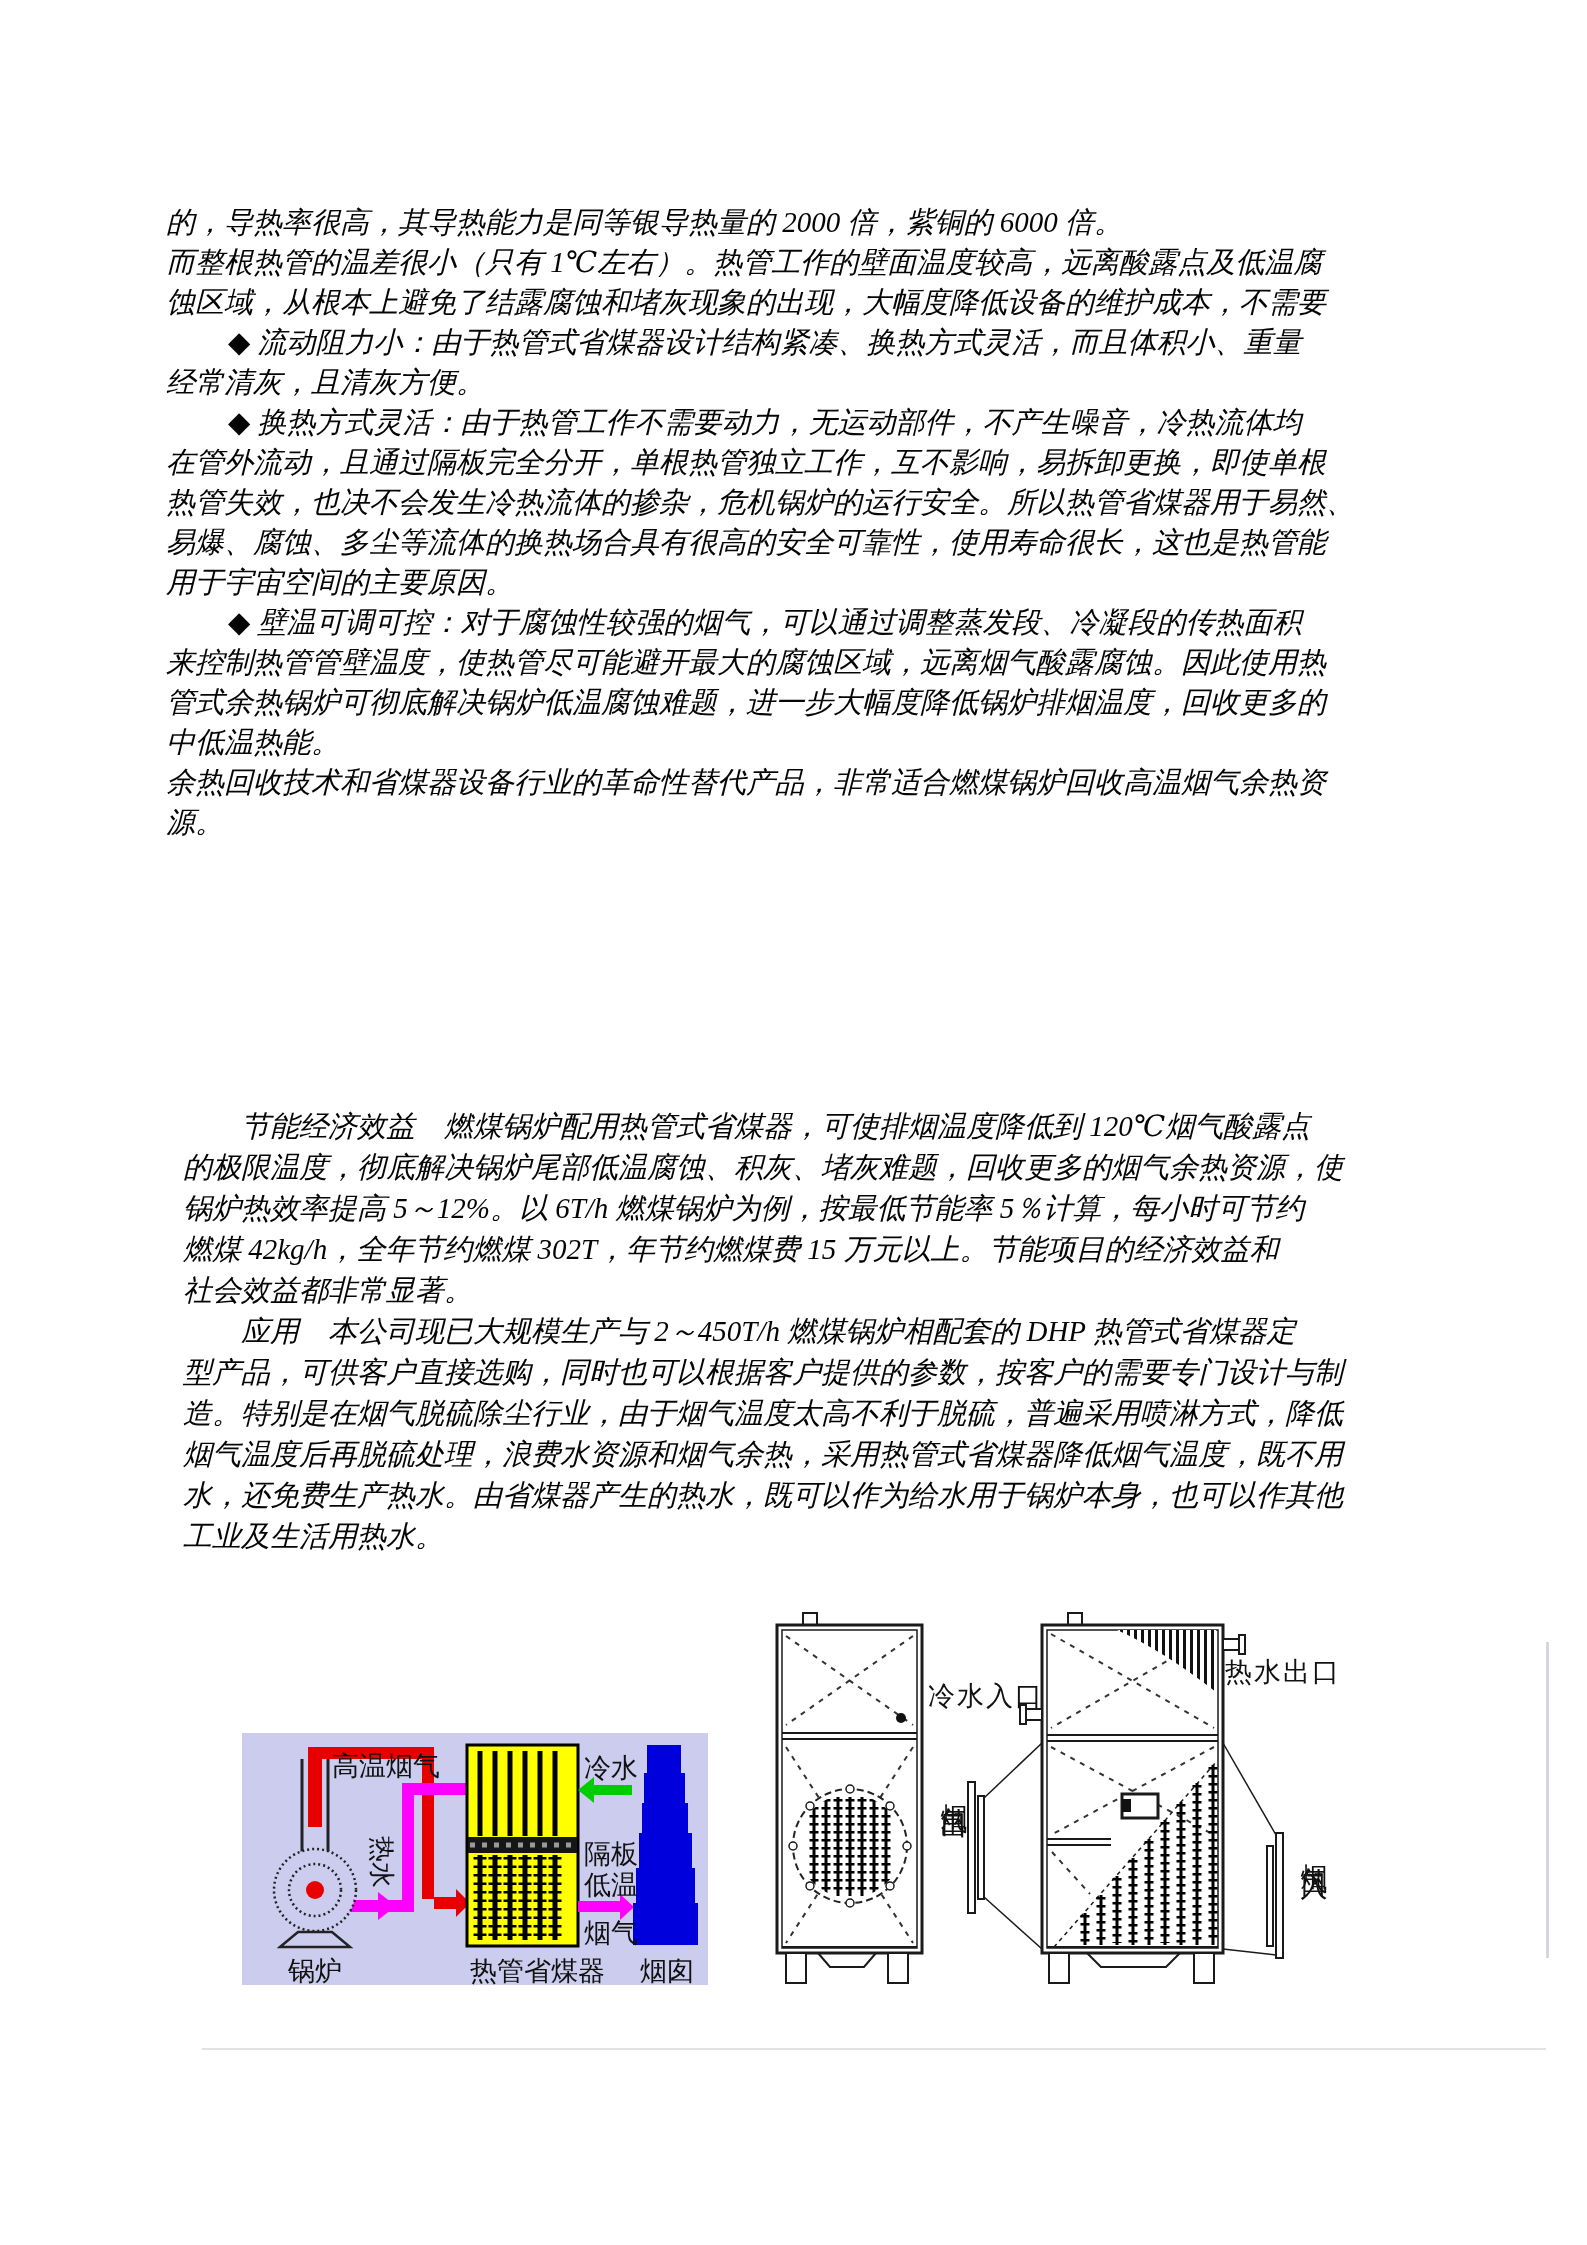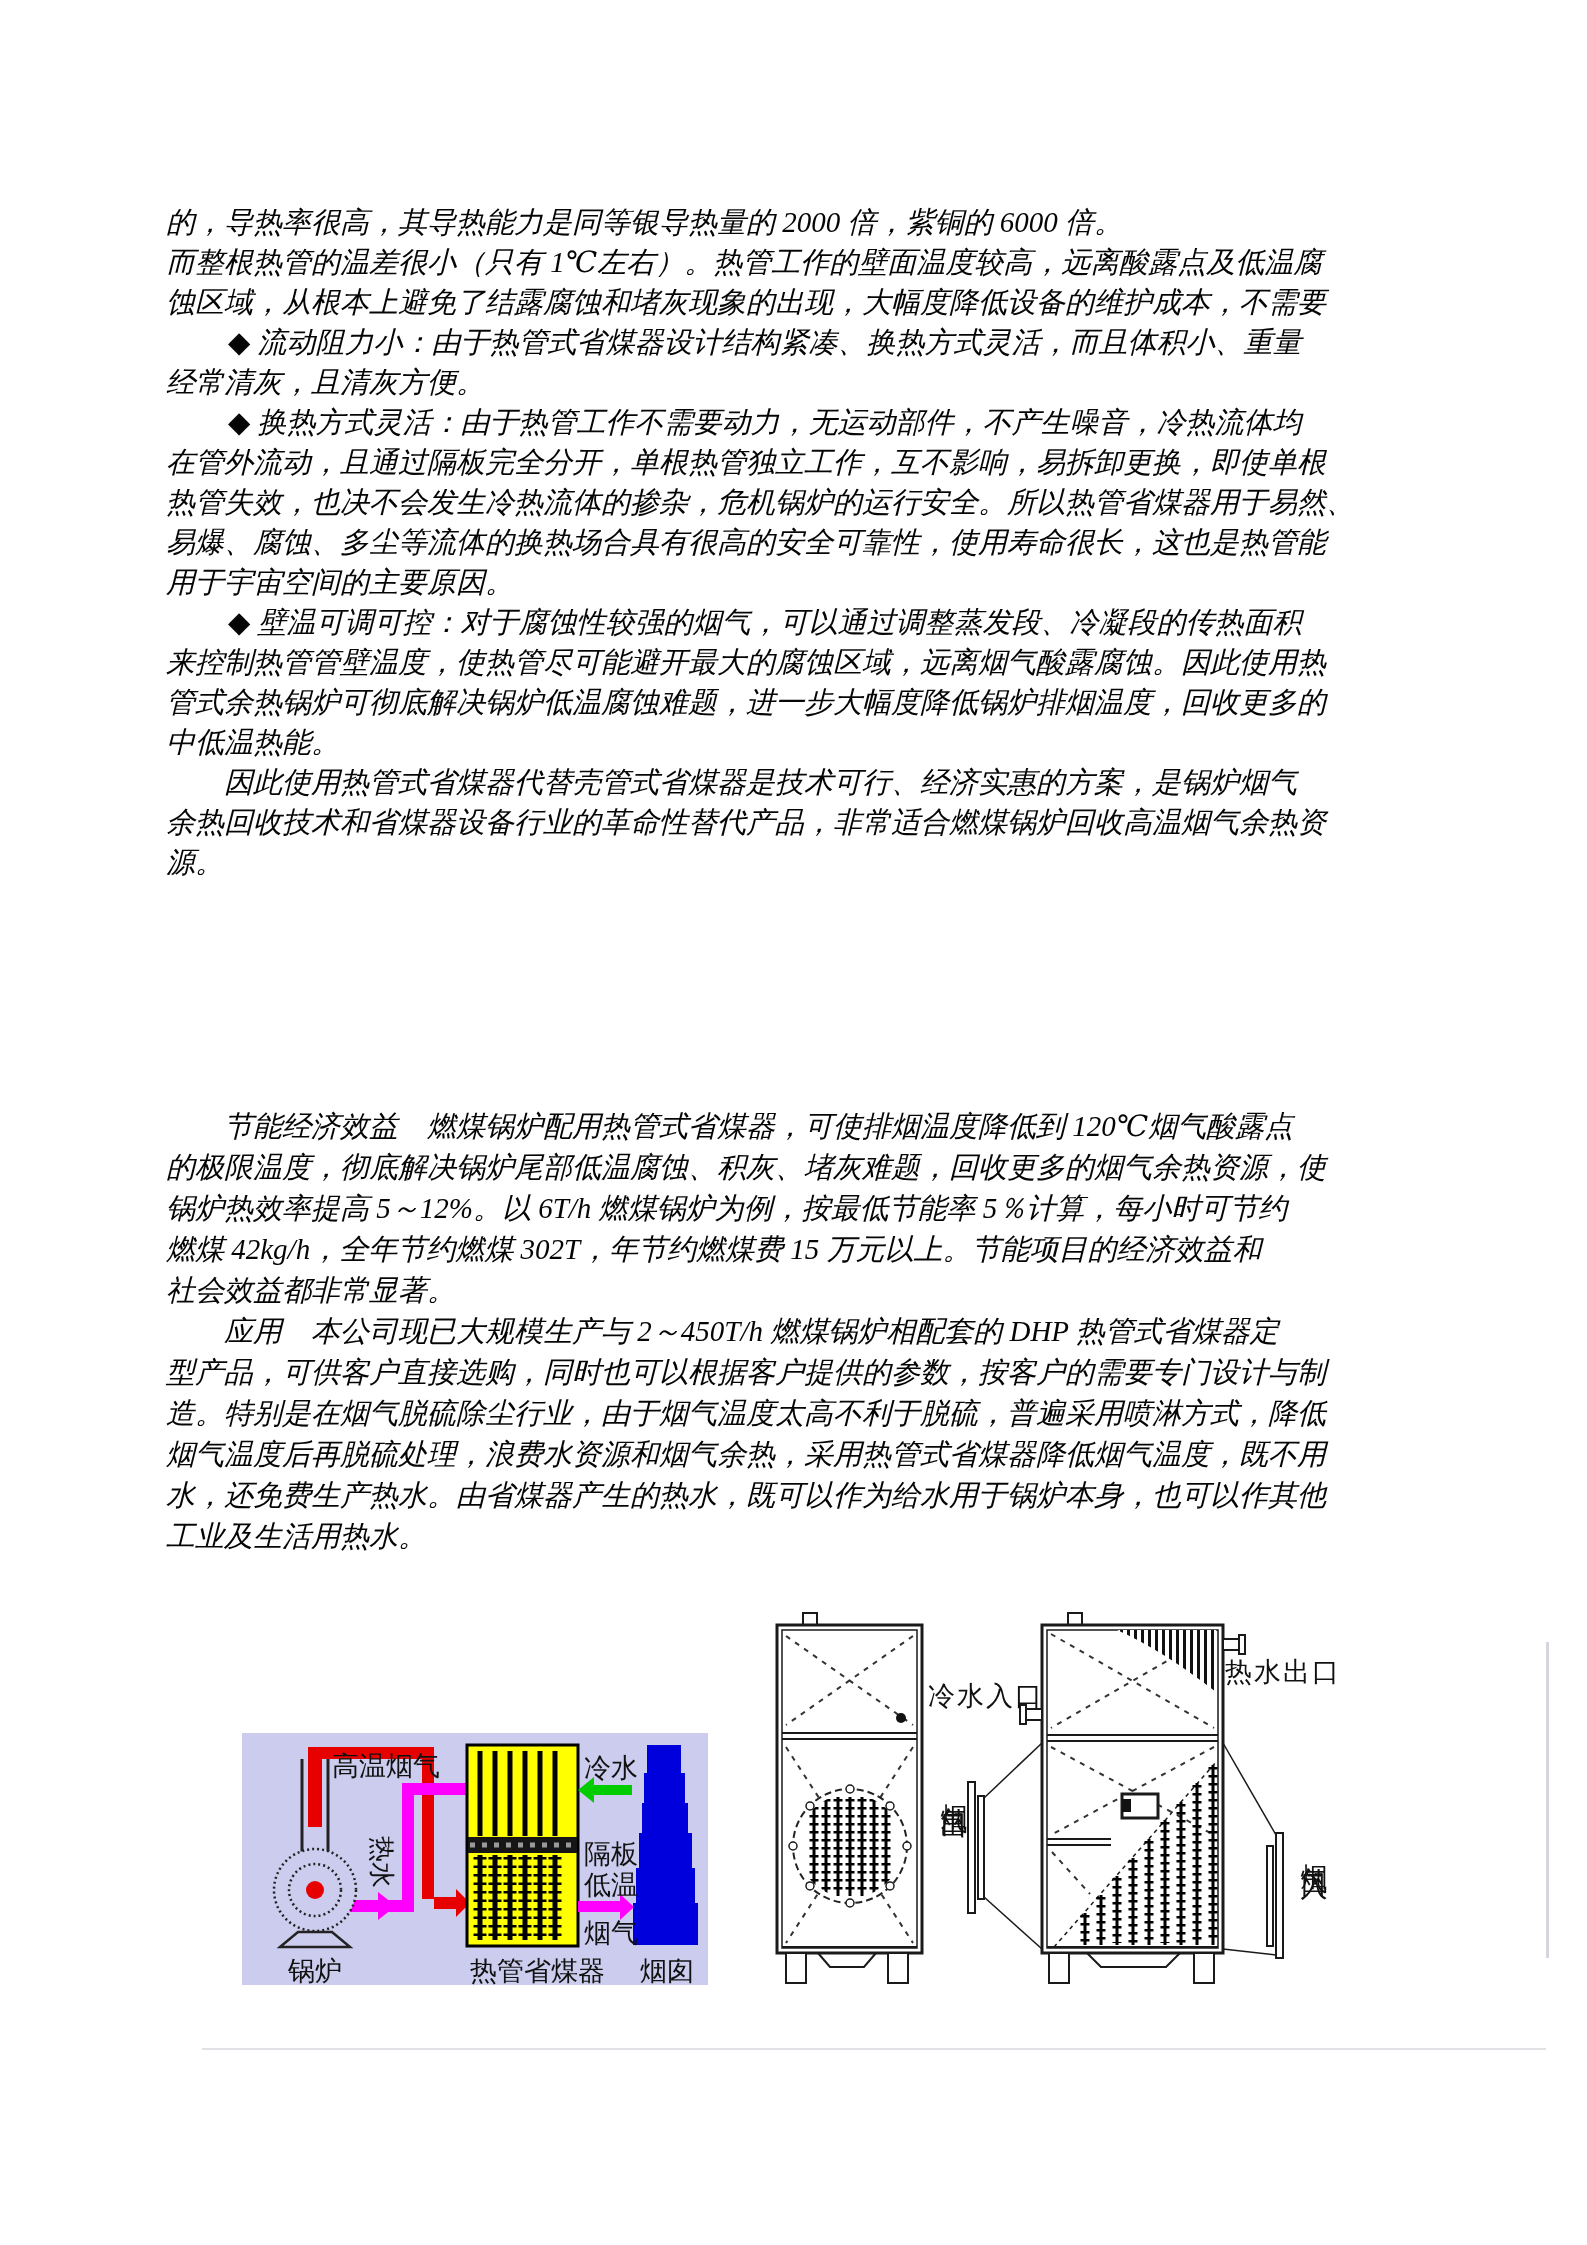--- a/index.html
+++ b/index.html
@@ -1,20 +1,20 @@
 <!DOCTYPE html>
 <html><head>
 <meta charset="utf-8">
 <style>
   html,body{margin:0;padding:0;}
   body{width:1587px;height:2245px;background:#ffffff;position:relative;
        font-family:"Liberation Serif","DejaVu Serif",serif;color:#050505;overflow:hidden;}
   .tb{position:absolute;left:166px;font-style:italic;}
   .b1{top:202px;}
-  .b2{top:1106px;}
+  .b2{top:1106px;margin-left:17px;}
   .ln{font-size:29px;white-space:nowrap;letter-spacing:0;}
   .b1 .ln{height:40px;line-height:40px;}
   .b2 .ln{height:41px;line-height:41px;}
   .ind-b{padding-left:62px;}
   .ind-p{padding-left:58px;}
   .diagram{position:absolute;}
   #flow-wrap{left:242px;top:1733px;width:466px;height:240px;}
   #draw-wrap{left:770px;top:1606px;width:590px;height:390px;}
   .vlabel{position:absolute;writing-mode:vertical-rl;text-orientation:upright;
           font-size:27px;letter-spacing:4px;color:#111;}
@@ -37,21 +37,20 @@
   <div class="ln">经常清灰，且清灰方便。</div>
   <div class="ln ind-b">◆ 换热方式灵活：由于热管工作不需要动力，无运动部件，不产生噪音，冷热流体均</div>
   <div class="ln">在管外流动，且通过隔板完全分开，单根热管独立工作，互不影响，易拆卸更换，即使单根</div>
   <div class="ln">热管失效，也决不会发生冷热流体的掺杂，危机锅炉的运行安全。所以热管省煤器用于易然、</div>
   <div class="ln">易爆、腐蚀、多尘等流体的换热场合具有很高的安全可靠性，使用寿命很长，这也是热管能</div>
   <div class="ln">用于宇宙空间的主要原因。</div>
   <div class="ln ind-b">◆ 壁温可调可控：对于腐蚀性较强的烟气，可以通过调整蒸发段、冷凝段的传热面积</div>
   <div class="ln">来控制热管管壁温度，使热管尽可能避开最大的腐蚀区域，远离烟气酸露腐蚀。因此使用热</div>
   <div class="ln">管式余热锅炉可彻底解决锅炉低温腐蚀难题，进一步大幅度降低锅炉排烟温度，回收更多的</div>
   <div class="ln">中低温热能。</div>
-  <div class="ln ind-p">因此使用热管式省煤器代替壳管式省煤器是技术可行、经济实惠的方案，是锅炉烟气</div>
   <div class="ln">余热回收技术和省煤器设备行业的革命性替代产品，非常适合燃煤锅炉回收高温烟气余热资</div>
   <div class="ln">源。</div>
 </div>
 
 <div class="tb b2">
   <div class="ln ind-p">节能经济效益　燃煤锅炉配用热管式省煤器，可使排烟温度降低到 120℃烟气酸露点</div>
   <div class="ln">的极限温度，彻底解决锅炉尾部低温腐蚀、积灰、堵灰难题，回收更多的烟气余热资源，使</div>
   <div class="ln">锅炉热效率提高 5～12%。以 6T/h 燃煤锅炉为例，按最低节能率 5％计算，每小时可节约</div>
   <div class="ln">燃煤 42kg/h，全年节约燃煤 302T，年节约燃煤费 15 万元以上。节能项目的经济效益和</div>
   <div class="ln">社会效益都非常显著。</div>

